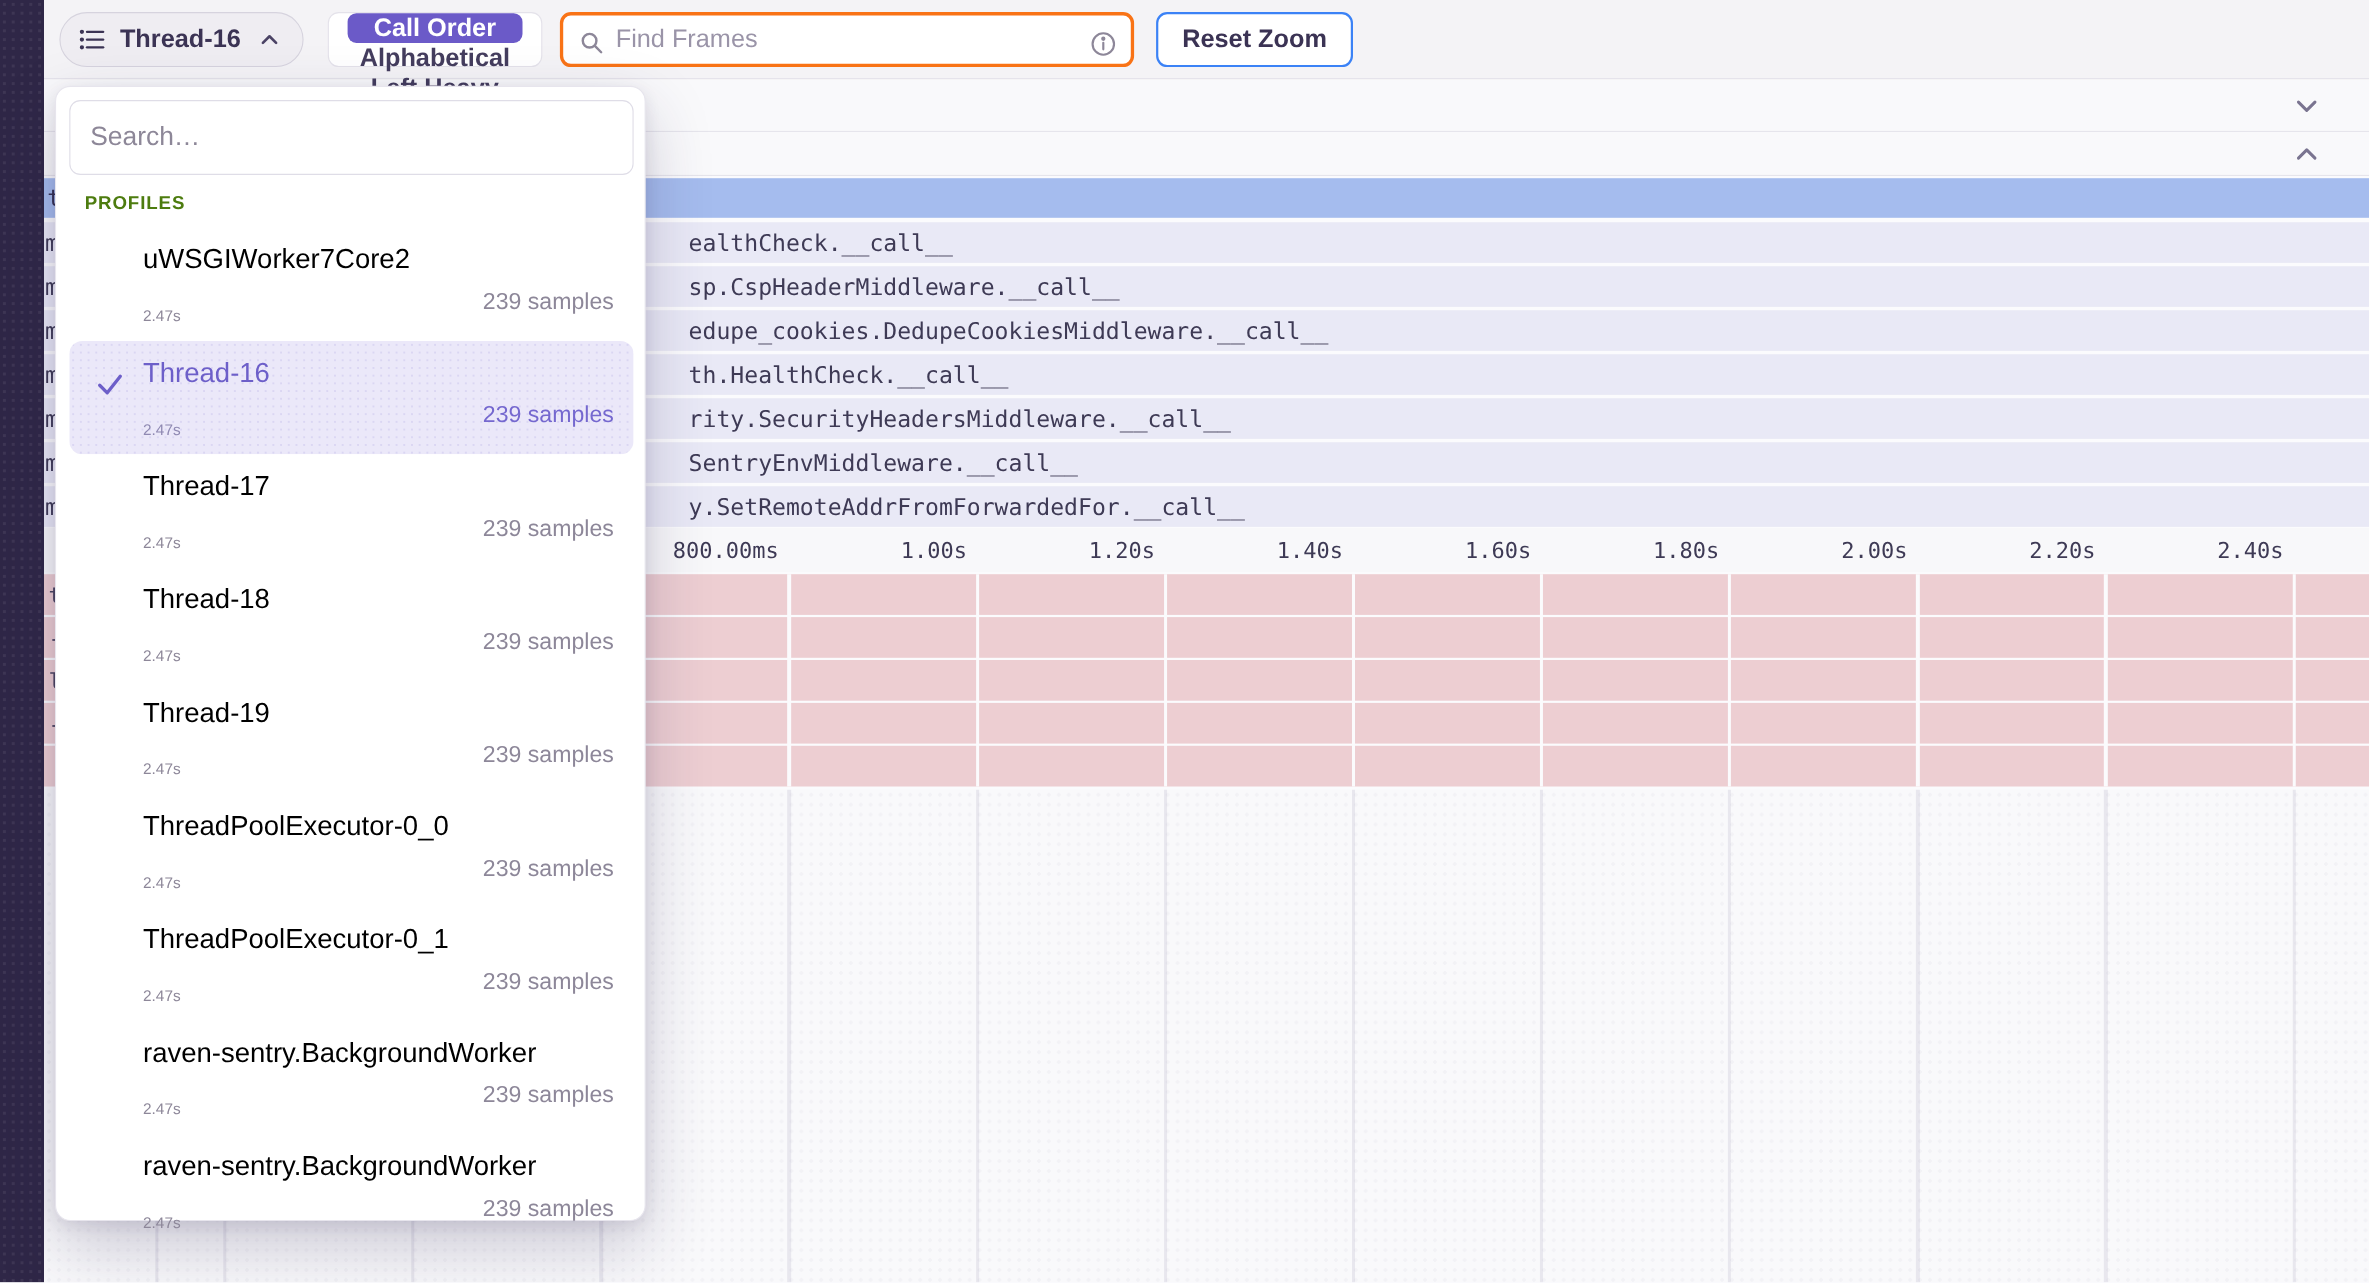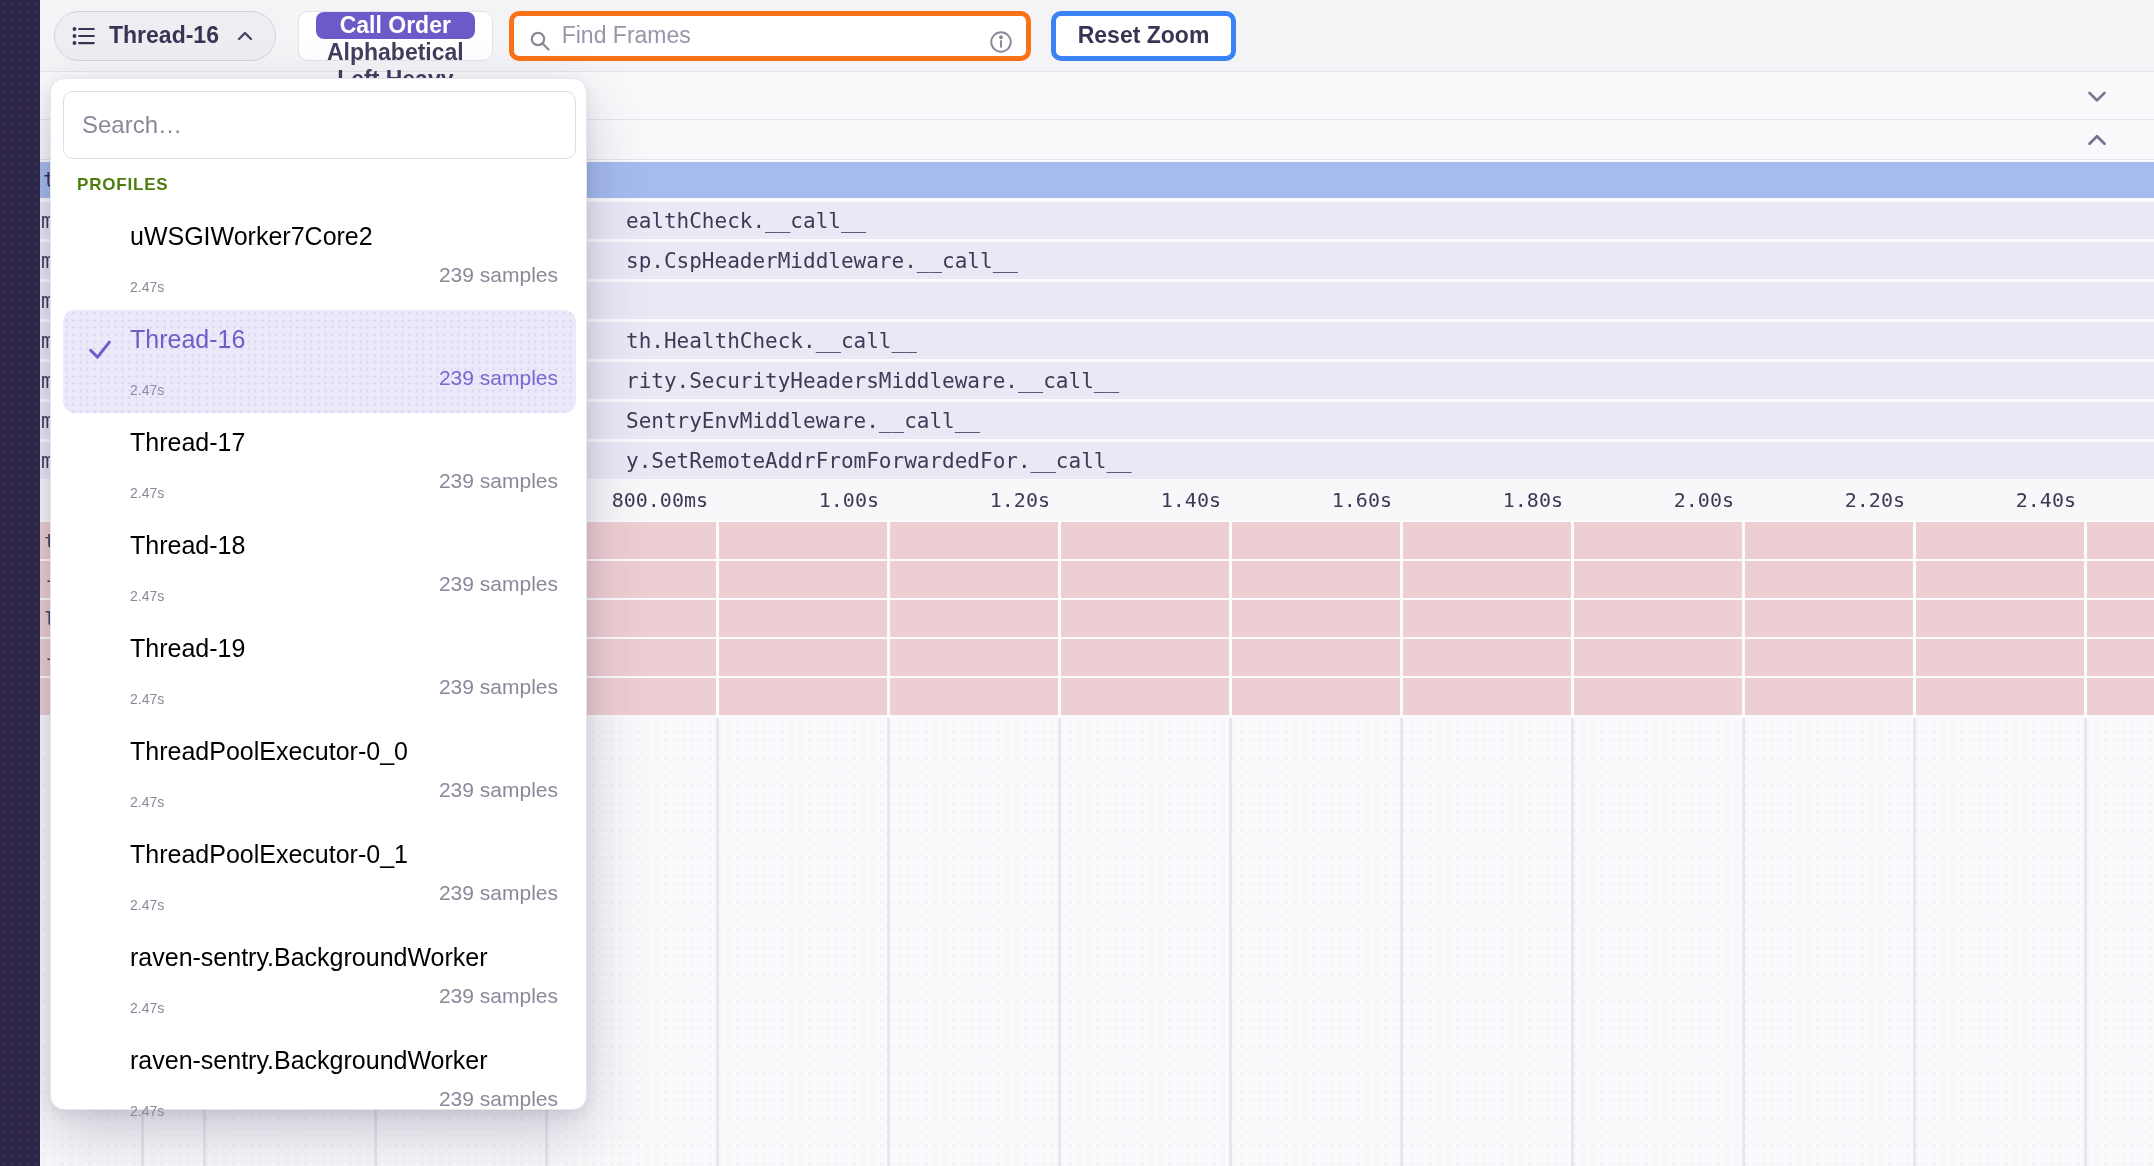--- a/index.html
+++ b/index.html
@@ -17,28 +17,28 @@
   .tb-btn .lbl { margin:0 14px 0 12px; }
   .seg { height:50px; display:flex; align-items:center; background:#ffffff;
          border:1px solid #e4e2ea; border-radius:10px; padding:0 4px; }
   .seg .opt { height:42px; display:flex; align-items:center; padding:0 24px;
               font-size:23px; font-weight:700; color:#443d5e; border-radius:8px; white-space:nowrap; }
   .seg .opt.active { background:#6b5ac8; color:#ffffff; }
   .seg .sep { width:1px; height:26px; background:#e0dee8; }
   .seg1 { margin-left:22px;flex-direction:column; }
   .seg2 { margin-left:18px; }
   .find { margin-left:16px; position:relative; width:522px; height:50px; background:#ffffff;
-          border:5px solid #f97316; border-radius:10px; display:flex; align-items:center; padding:0 46px 0 48px; }
+          border:3px solid #f97316; border-radius:10px; display:flex; align-items:center; padding:0 46px 0 48px; }
   .find input { border:none; outline:none; width:100%; font-size:23px; color:#443d5e;
                 font-family:"Liberation Sans", sans-serif; background:transparent; }
   .find input::placeholder { color:#9a94a8; }
   .find .mag { position:absolute; left:14px; top:13px; }
   .find .info { position:absolute; right:12px; top:13px; }
   .btn-plain { margin-left:20px; height:50px; display:flex; align-items:center; background:#ffffff;
-               border:5px solid #3b82f6; border-radius:10px; padding:0 22px;
+               border:2px solid #3b82f6; border-radius:10px; padding:0 22px;
                font-size:23px; font-weight:700; color:#3b3354; white-space:nowrap; }
   .btn-color { margin-left:14px; }
   .btn-color .lbl { margin:0 12px; }
 
   
   .bar { position:absolute; left:40px; width:2114px; background:#f9f9fb; border-bottom:1px solid #e6e5ec; }
   .bar .chev { position:absolute; right:42px; top:50%; transform:translateY(-50%); }
   .bar1 { top:72px; height:48px; }
   .bar2 { top:120px; height:40px; }
 
@@ -178,20 +178,21 @@
   <div class="fg-row" style="top:202px">
     <span class="fg-text mono frag">m</span>
     <span class="fg-text mono main-t">ealthCheck.__call__</span>
   </div>
   <div class="fg-row" style="top:242px">
     <span class="fg-text mono frag">m</span>
     <span class="fg-text mono main-t">sp.CspHeaderMiddleware.__call__</span>
   </div>
   <div class="fg-row" style="top:282px">
     <span class="fg-text mono frag">m</span>
+    <span class="fg-text mono main-t">edupe_cookies.DedupeCookiesMiddleware.__call__</span>
   </div>
   <div class="fg-row" style="top:322px">
     <span class="fg-text mono frag">m</span>
     <span class="fg-text mono main-t">th.HealthCheck.__call__</span>
   </div>
   <div class="fg-row" style="top:362px">
     <span class="fg-text mono frag">m</span>
     <span class="fg-text mono main-t">rity.SecurityHeadersMiddleware.__call__</span>
   </div>
   <div class="fg-row" style="top:402px">

